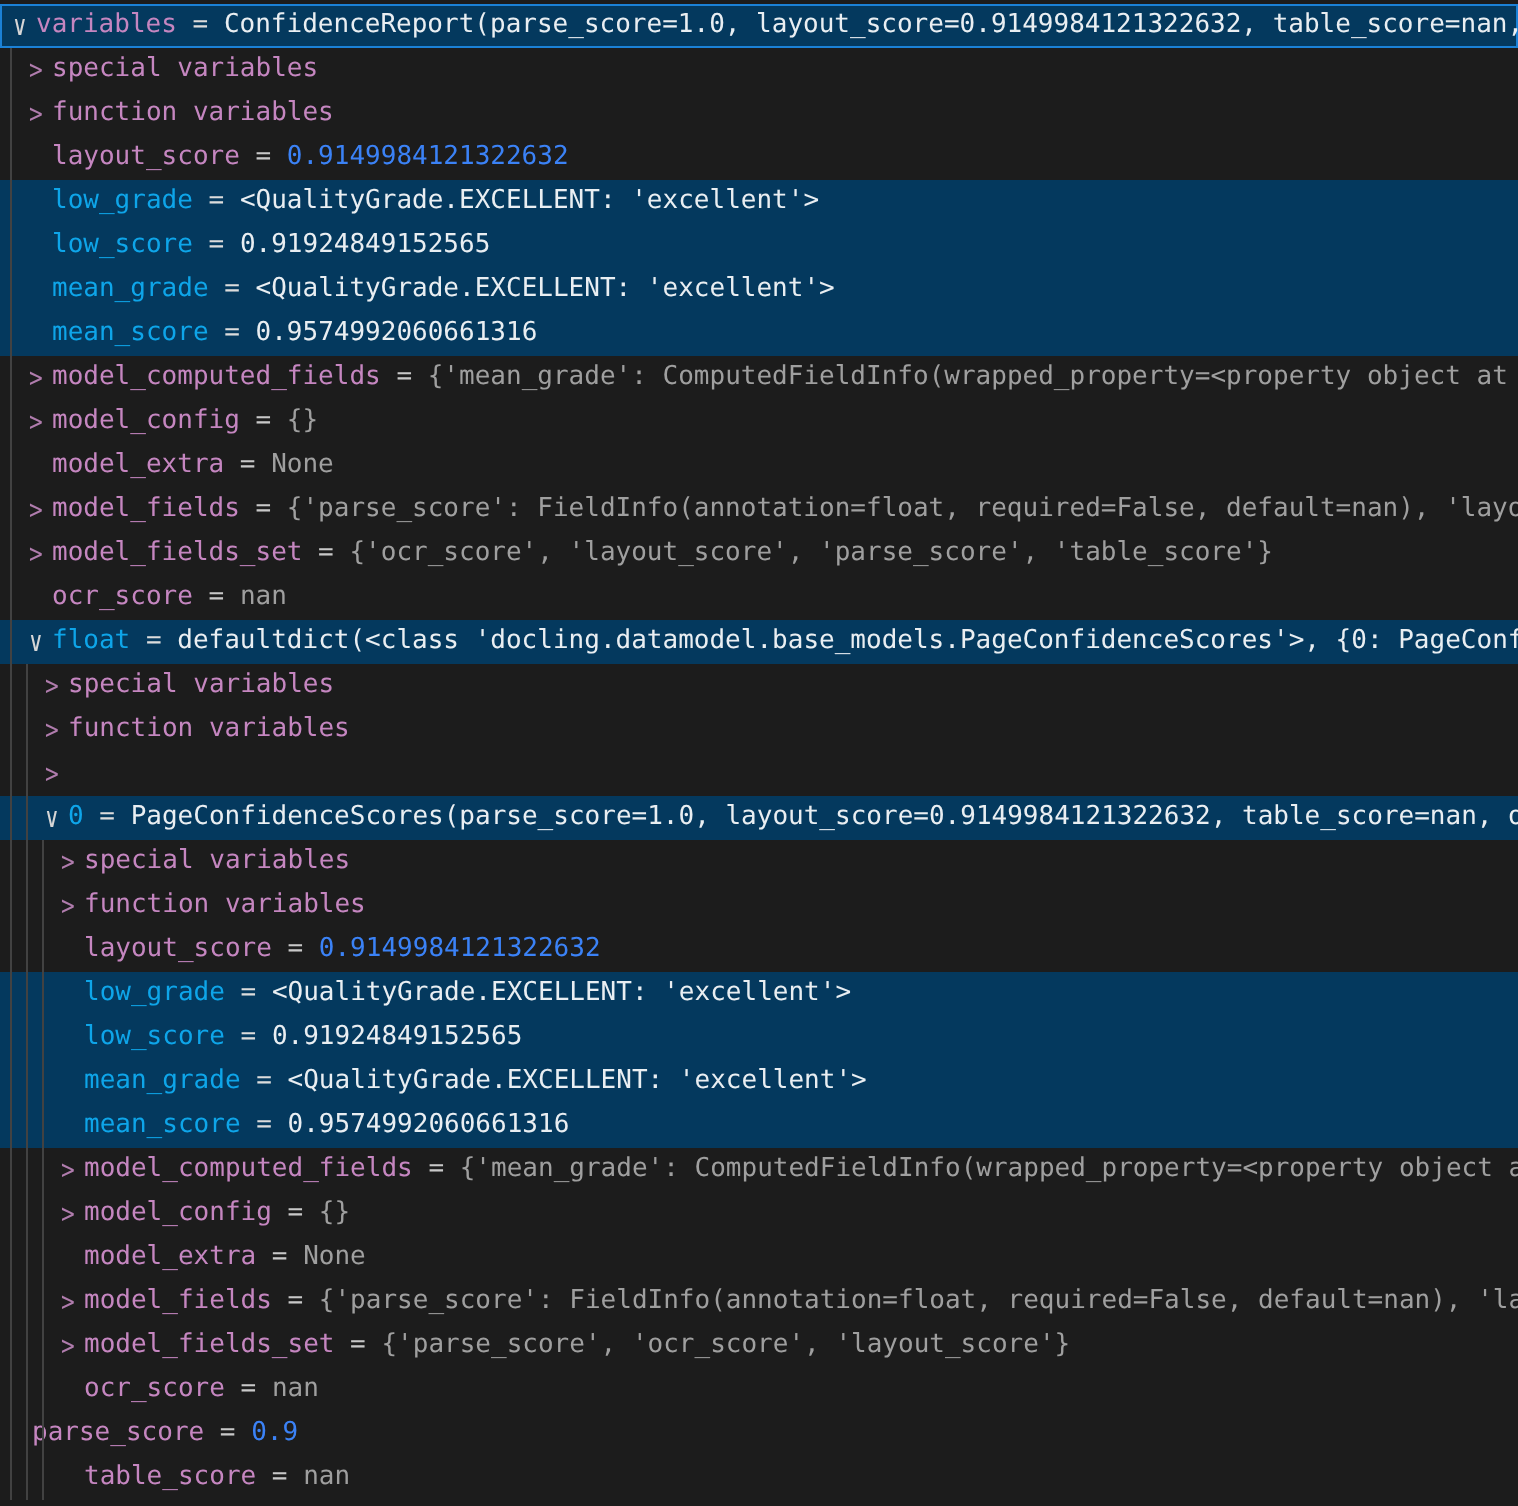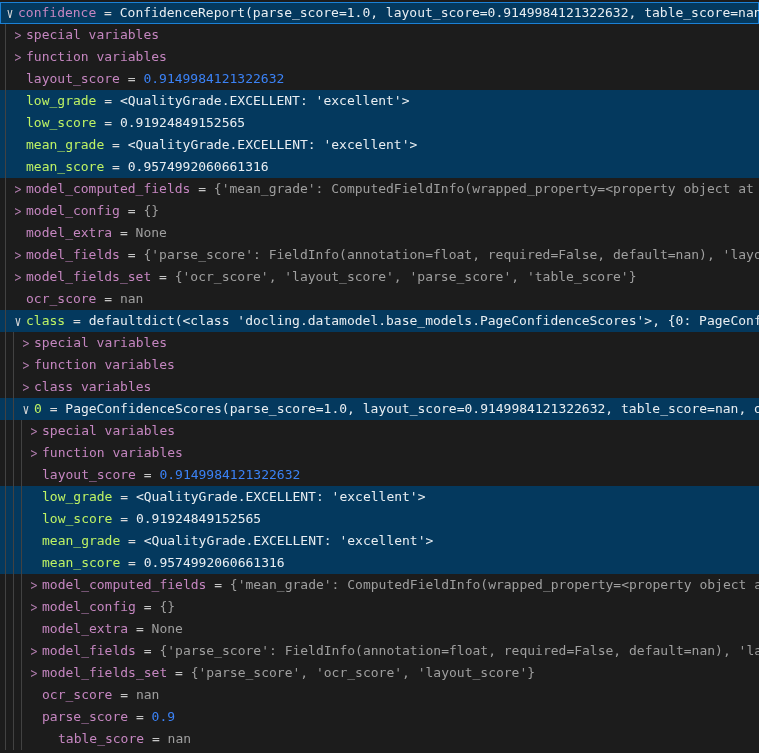--- a/index.html
+++ b/index.html
@@ -24,35 +24,35 @@
   .value{color:#9f9f9f;}
   .value.t-number{color:#3b82f6;}
   
   .state-selected{background:#04395e;box-shadow:inset 0 0 0 1px #1b81d6;}
   
   .state-changed{background:#04395e;}
   .state-selected .value,.state-changed .value,
   .state-selected .value.t-number,.state-changed .value.t-number{color:#e9eef2;}
   .state-selected .eq,.state-changed .eq{color:#dcdcdc;}
   .state-selected .twistie,.state-changed .twistie{color:#d6d6d6;}
-  .state-changed .name{color:#bef264;}
+  .state-changed .name{color:#0ea5e9;}
   
   .guide{position:absolute;width:1px;background:#424242;pointer-events:none;}
   #guide-1{left:5px;top:24px;height:726px;}
   #guide-2{left:13px;top:332px;height:418px;}
   #guide-3{left:21px;top:420px;height:330px;}
 </style>
 </head>
 <body>
 
 <div id="variables-panel">
   <div class="list">
       <div class="row state-selected" style="padding-left: 2px;">
     <span class="twistie">∨</span>
-    <span class="name">confidence</span>
+    <span class="name">variables</span>
     <span class="eq"> = </span>
     <span class="value">ConfidenceReport(parse_score=1.0, layout_score=0.9149984121322632, table_score=nan, ocr_score=nan)</span>
   </div>
       <div class="row" style="padding-left: 10px;">
     <span class="twistie">&gt;</span>
     <span class="name">special variables</span>
 
   </div>
       <div class="row" style="padding-left: 10px;">
     <span class="twistie">&gt;</span>
@@ -120,37 +120,36 @@
     <span class="value">{'ocr_score', 'layout_score', 'parse_score', 'table_score'}</span>
   </div>
       <div class="row" style="padding-left: 10px;">
     <span class="twistie"></span>
     <span class="name">ocr_score</span>
     <span class="eq"> = </span>
     <span class="value">nan</span>
   </div>
       <div class="row state-changed" style="padding-left: 10px;">
     <span class="twistie">∨</span>
-    <span class="name">class</span>
+    <span class="name">float</span>
     <span class="eq"> = </span>
     <span class="value">defaultdict(&lt;class 'docling.datamodel.base_models.PageConfidenceScores'&gt;, {0: PageConfidenceScores(parse_score=1.0)})</span>
   </div>
       <div class="row" style="padding-left: 18px;">
     <span class="twistie">&gt;</span>
     <span class="name">special variables</span>
 
   </div>
       <div class="row" style="padding-left: 18px;">
     <span class="twistie">&gt;</span>
     <span class="name">function variables</span>
 
   </div>
       <div class="row" style="padding-left: 18px;">
     <span class="twistie">&gt;</span>
-    <span class="name">class variables</span>
 
   </div>
       <div class="row state-changed" style="padding-left: 18px;">
     <span class="twistie">∨</span>
     <span class="name">0</span>
     <span class="eq"> = </span>
     <span class="value">PageConfidenceScores(parse_score=1.0, layout_score=0.9149984121322632, table_score=nan, ocr_score=nan)</span>
   </div>
       <div class="row" style="padding-left: 26px;">
     <span class="twistie">&gt;</span>
@@ -221,27 +220,27 @@
     <span class="name">model_fields_set</span>
     <span class="eq"> = </span>
     <span class="value">{'parse_score', 'ocr_score', 'layout_score'}</span>
   </div>
       <div class="row" style="padding-left: 26px;">
     <span class="twistie"></span>
     <span class="name">ocr_score</span>
     <span class="eq"> = </span>
     <span class="value">nan</span>
   </div>
-      <div class="row" style="padding-left: 26px;">
+      <div class="row" style="">
     <span class="twistie"></span>
     <span class="name">parse_score</span>
     <span class="eq"> = </span>
     <span class="value t-number">0.9</span>
   </div>
-      <div class="row" style="padding-left: 42px;">
+      <div class="row" style="padding-left: 26px;">
     <span class="twistie"></span>
     <span class="name">table_score</span>
     <span class="eq"> = </span>
     <span class="value">nan</span>
   </div>
     </div>
   <div class="guide" id="guide-1"></div>
   <div class="guide" id="guide-2"></div>
   <div class="guide" id="guide-3"></div>
 </div>

